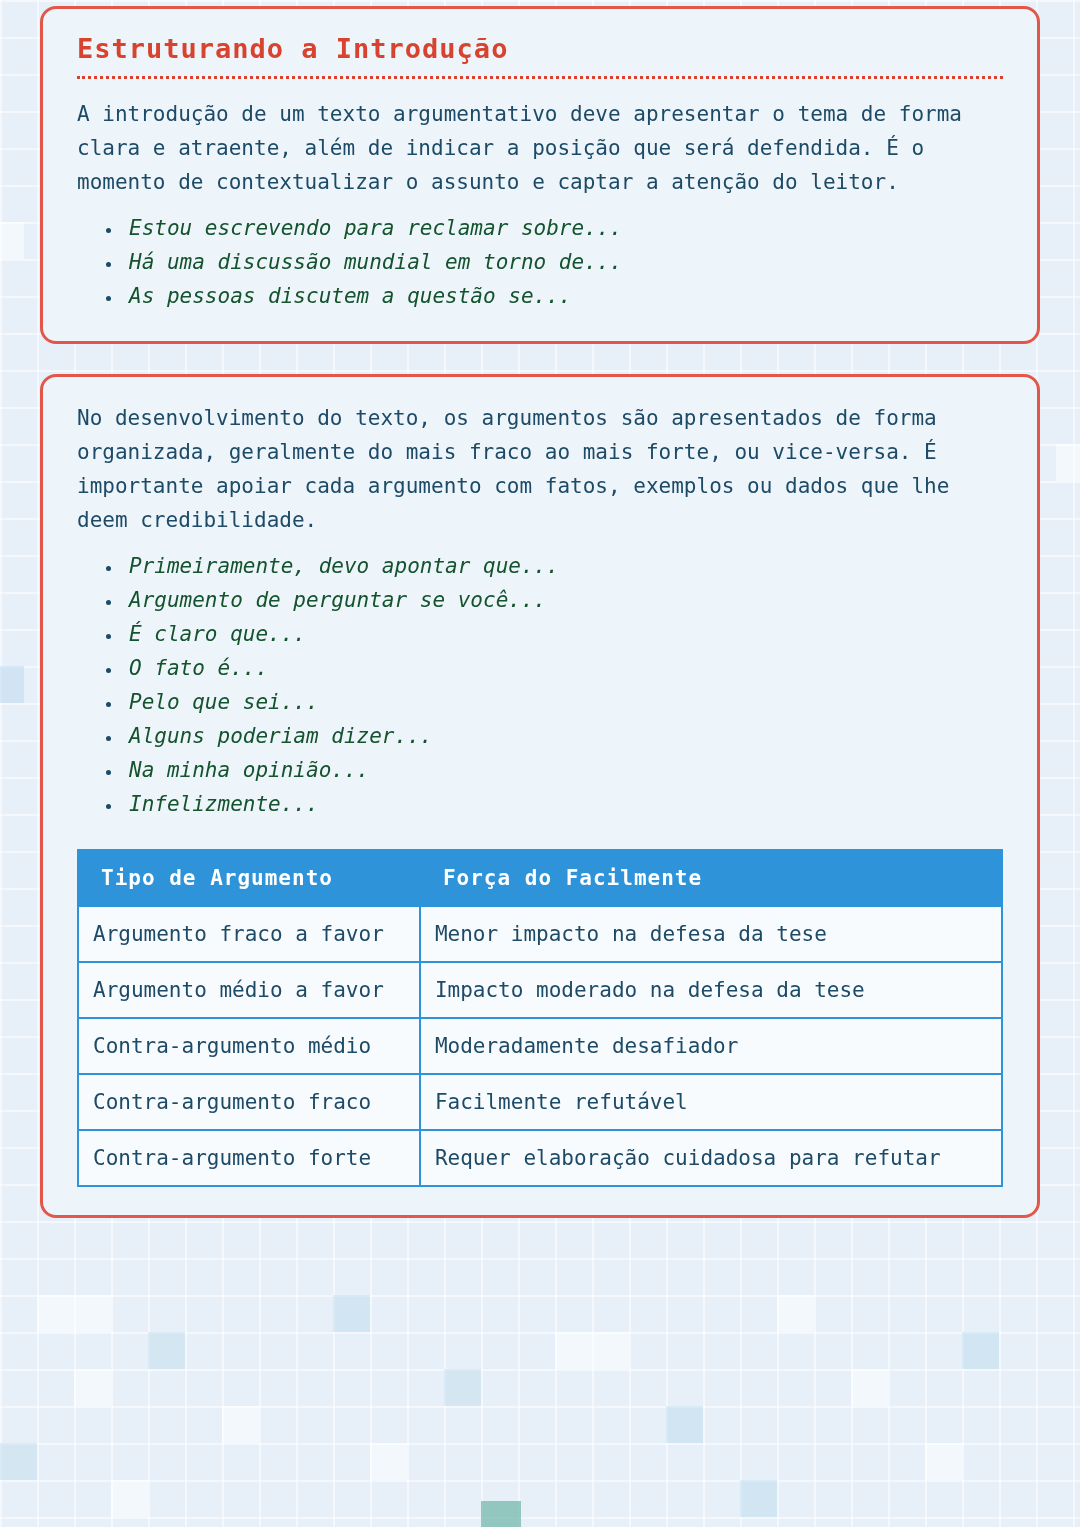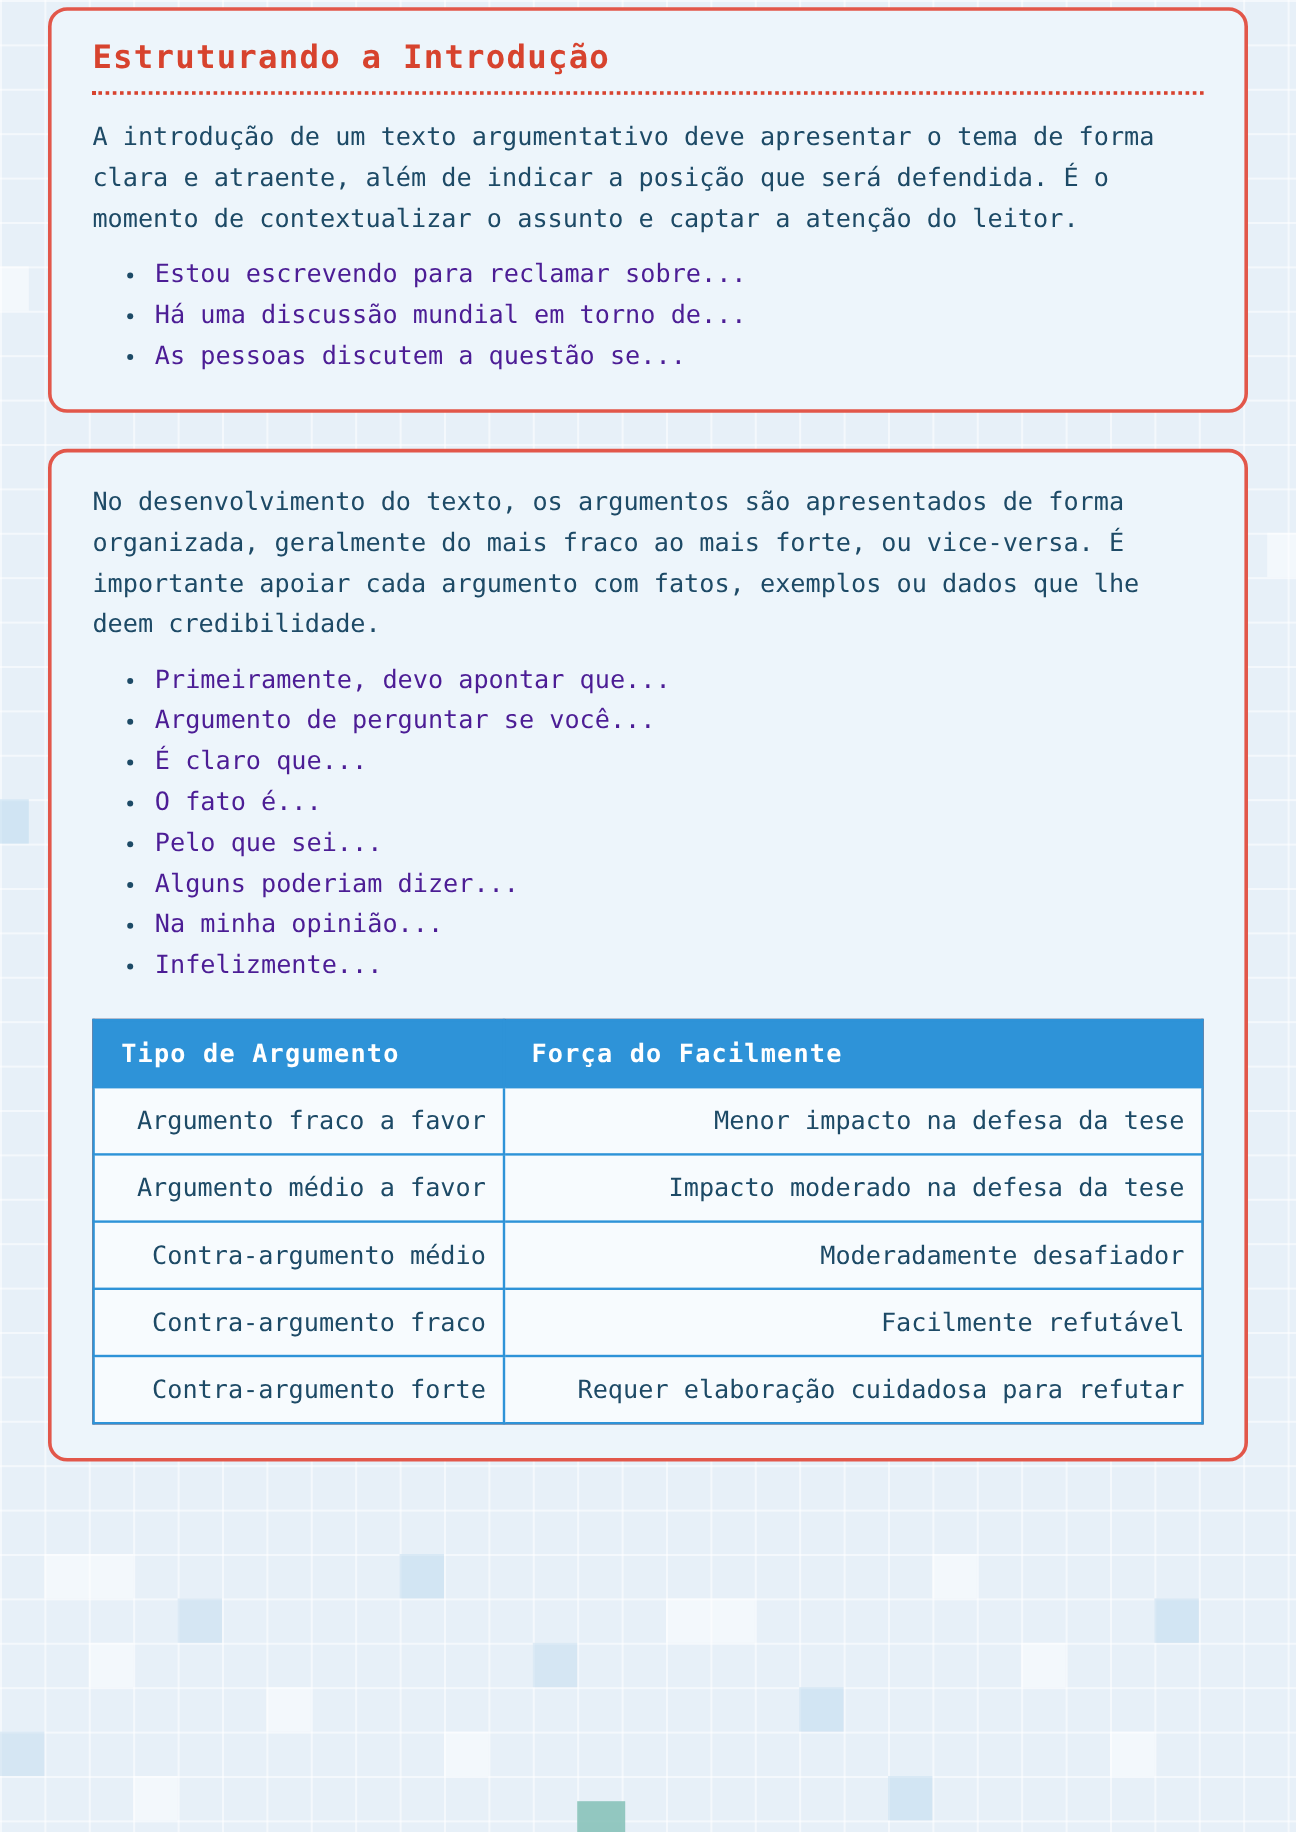--- a/index.html
+++ b/index.html
@@ -43,21 +43,22 @@
   .card-paragraph {
     margin: 0 0 12px;
     font-size: 21px;
     line-height: 1.62;
     color: #1d4a66;
   }
 
   .bullet-list {
     margin: 0;
     padding-left: 46px;
-    color: #4c1d95;
+    color: #14532d;
+    font-style: italic;
   }
   .bullet-list li {
     font-size: 21px;
     line-height: 1.62;
     padding-left: 6px;
   }
   .bullet-list li::marker { color: #1d4a66; font-size: 17px; }
 
   table.arg-table {
     width: 100%;
@@ -72,21 +73,21 @@
     font-size: 21px;
     font-weight: bold;
     text-align: left;
     padding: 15px 22px;
     border: 2px solid #2e93d8;
     letter-spacing: 1px;
   }
   .arg-table td {
     font-size: 21px;
     color: #1d4a66;
-    text-align: right;
+    text-align: left;
     padding: 15px 14px;
     border: 2px solid #2e93d8;
     background: #f7fbfe;
   }
   .arg-table th.col-tipo, .arg-table td.col-tipo { width: 37%; }
 </style>
 </head>
 <body>
 
 <div class="decor">

